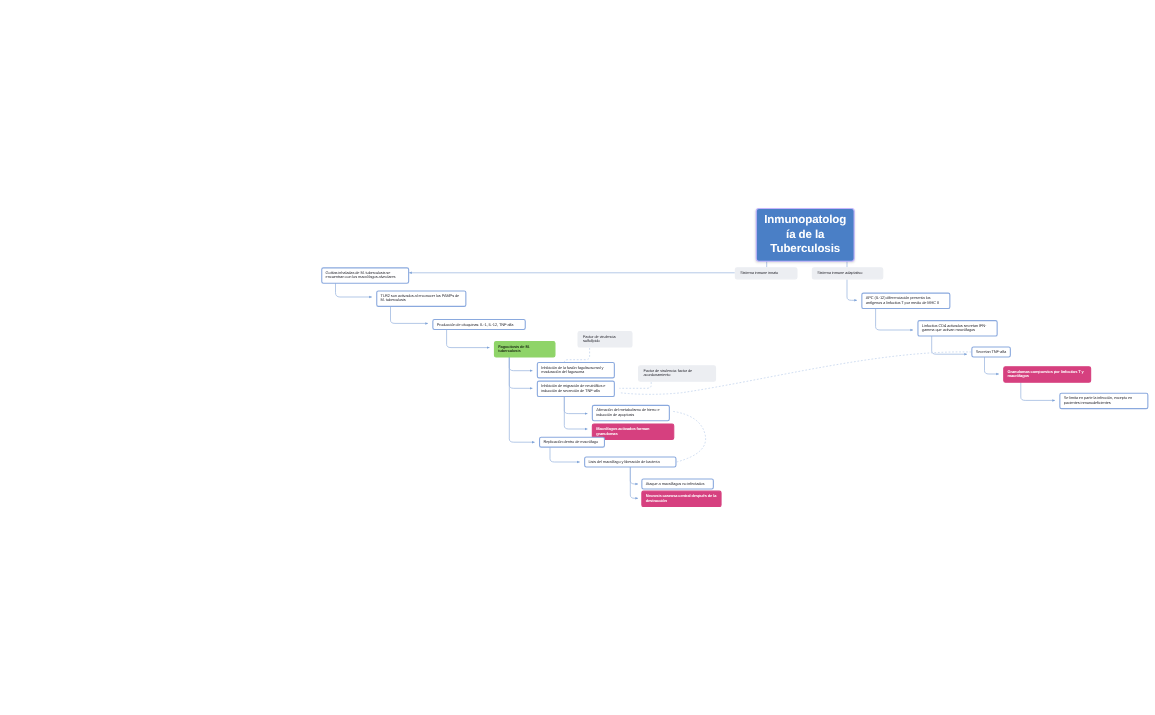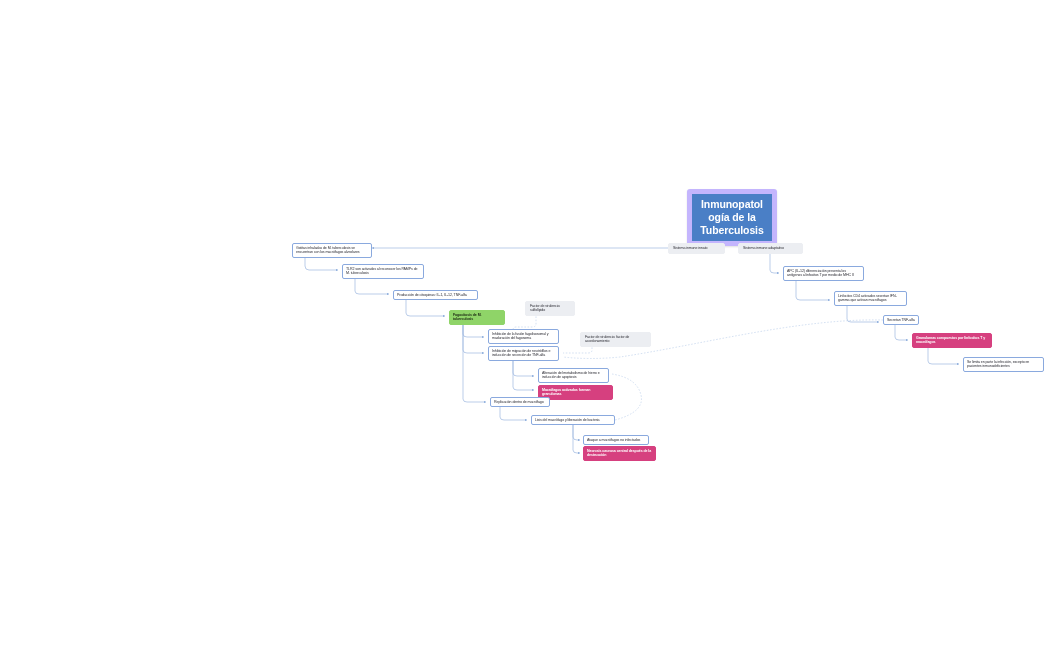--- a/index.html
+++ b/index.html
@@ -39,21 +39,21 @@
     overflow: hidden;
   }
   .node span {
     display: block;
     width: 100%;
   }
 
   
   .n-root {
     background: #4a7fc6;
-    border: 5px solid #c4b5fd;
+    border: 1px solid #c4b5fd;
     color: #ffffff;
     font-size: 10.5px;
     font-weight: bold;
     text-align: center;
     justify-content: center;
     padding: 4px 6px;
     border-radius: 3px;
     box-shadow: 0 1px 2px rgba(0,0,0,0.12);
   }
   .n-root span { text-align: center; }

